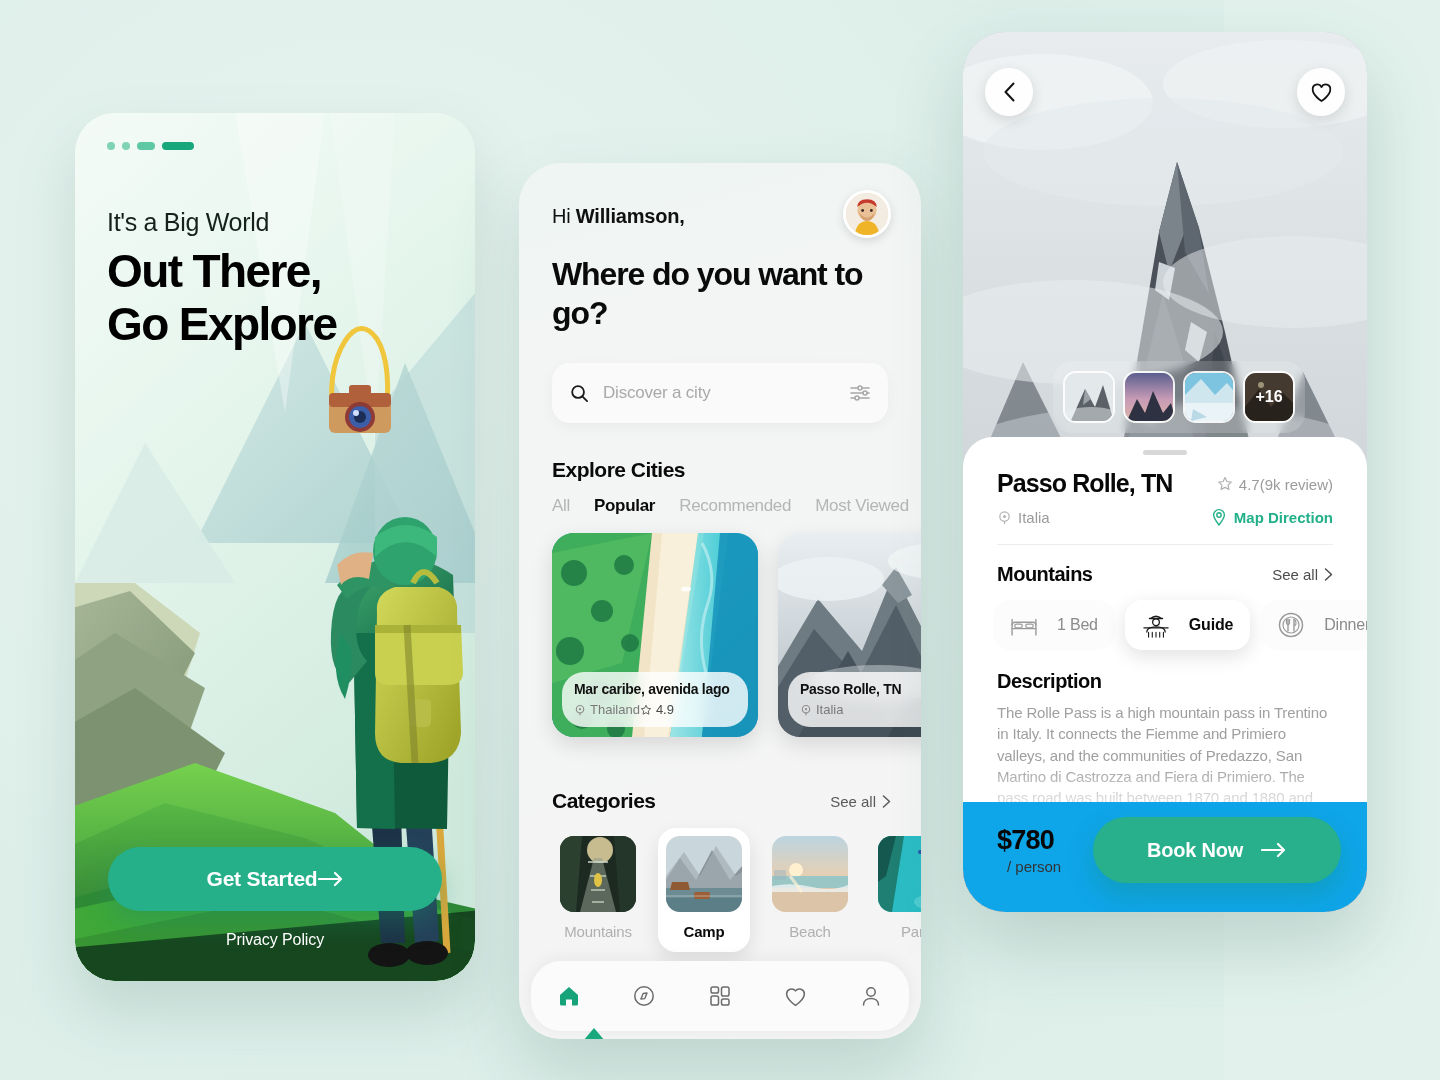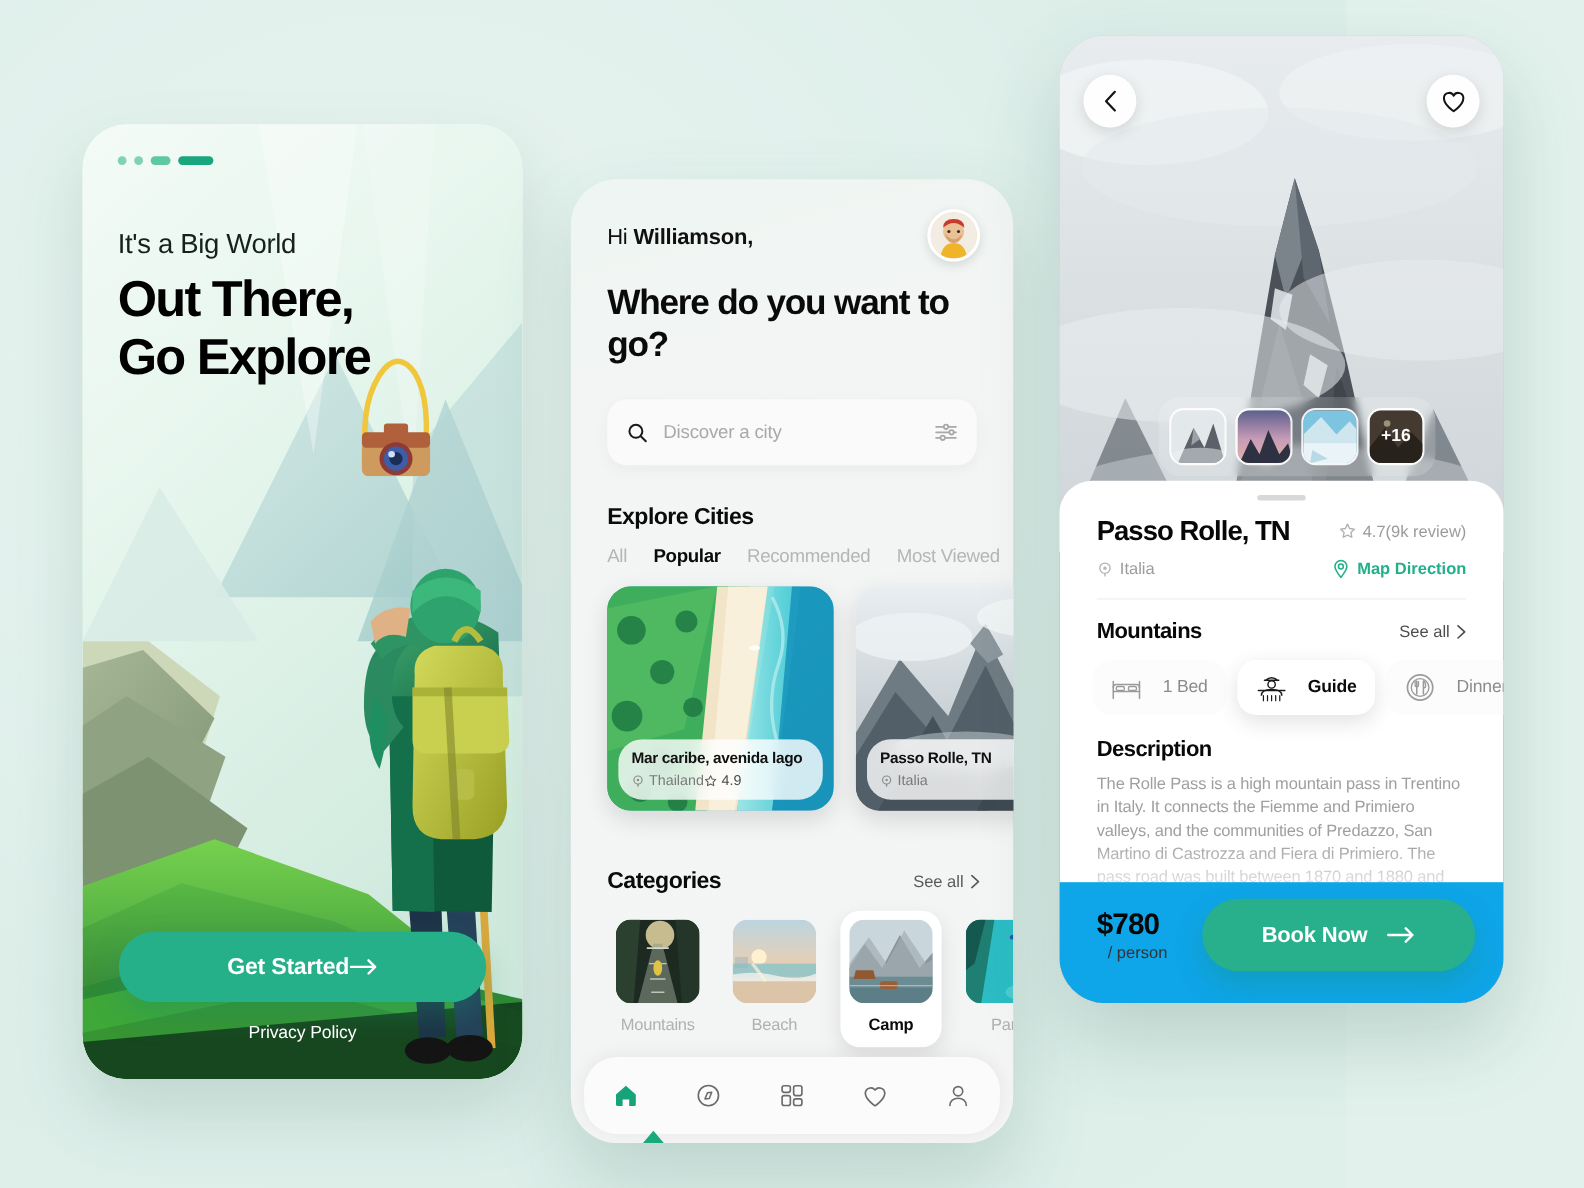--- a/index.html
+++ b/index.html
@@ -431,20 +431,35 @@
             <path d="M54 0 L76 0 L76 76 L60 76Z" fill="#24362a"></path>
             <circle cx="40" cy="14" r="13" fill="#f2e0ac" opacity=".8"></circle>
             <path d="M20 76 L34 22 L42 22 L56 76Z" fill="#8e9a8b" opacity=".55"></path>
             <path d="M28 26 L48 26" stroke="#cfd8c9" stroke-width="1.6"></path>
             <path d="M30 40 L46 40M31 54 L45 54M32 66 L44 66" stroke="#bcc7b6" stroke-width="1.3"></path>
             <ellipse cx="38" cy="44" rx="4" ry="7" fill="#e0c344"></ellipse>
           </svg>
         </div>
         <div class="cn">Mountains</div>
       </div>
+      <div class="catcard on">
+        <div class="thumb">
+          <svg width="76" height="76" viewBox="0 0 76 76">
+            <rect width="76" height="76" fill="#c9d7dc"></rect>
+            <path d="M0 44 L14 22 L30 44 L46 14 L64 44 L76 30 L76 52 L0 52Z" fill="#8b949a"></path>
+            <path d="M0 40 L18 16 L34 40 L50 10 L70 40 L76 36 L76 52 L0 52Z" fill="#a2adb3" opacity=".7"></path>
+            <rect y="52" width="76" height="24" fill="#5c7e87"></rect>
+            <path d="M0 52 L76 52 L76 62 L0 62Z" fill="#78949b" opacity=".6"></path>
+            <path d="M6 46 L22 46 L24 54 L4 54Z" fill="#8f5a33"></path>
+            <rect x="28" y="56" width="16" height="7" rx="2" fill="#9c5f35"></rect>
+            <path d="M0 60 L76 60" stroke="#dfe9ec" stroke-width="1" opacity=".5"></path>
+          </svg>
+        </div>
+        <div class="cn">Camp</div>
+      </div>
       <div class="catcard">
         <div class="thumb">
           <svg width="76" height="76" viewBox="0 0 76 76">
             <defs>
                 <linearGradient id="bsun" x1="0" y1="0" x2="0" y2="1">
               <stop offset="0" stop-color="#bcd4e0"></stop>
                   <stop offset="0.6" stop-color="#eccfae"></stop>
                   <stop offset="1" stop-color="#e8d7c0"></stop>
             </linearGradient>
               </defs>
@@ -452,35 +467,20 @@
             <circle cx="24" cy="34" r="7" fill="#fff0d0"></circle>
             <rect y="40" width="76" height="16" fill="#8cc6c9" opacity=".85"></rect>
             <rect y="52" width="76" height="24" fill="#dcc4a8"></rect>
             <path d="M0 50 Q20 46 40 51 T76 49 L76 56 L0 56Z" fill="#eef3f1" opacity=".8"></path>
             <path d="M18 40 L30 56" stroke="#fff3d8" stroke-width="3" opacity=".7"></path>
             <rect x="2" y="34" width="12" height="10" fill="#9ab4c0" opacity=".5"></rect>
           </svg>
         </div>
         <div class="cn">Beach</div>
       </div>
-      <div class="catcard on">
-        <div class="thumb">
-          <svg width="76" height="76" viewBox="0 0 76 76">
-            <rect width="76" height="76" fill="#c9d7dc"></rect>
-            <path d="M0 44 L14 22 L30 44 L46 14 L64 44 L76 30 L76 52 L0 52Z" fill="#8b949a"></path>
-            <path d="M0 40 L18 16 L34 40 L50 10 L70 40 L76 36 L76 52 L0 52Z" fill="#a2adb3" opacity=".7"></path>
-            <rect y="52" width="76" height="24" fill="#5c7e87"></rect>
-            <path d="M0 52 L76 52 L76 62 L0 62Z" fill="#78949b" opacity=".6"></path>
-            <path d="M6 46 L22 46 L24 54 L4 54Z" fill="#8f5a33"></path>
-            <rect x="28" y="56" width="16" height="7" rx="2" fill="#9c5f35"></rect>
-            <path d="M0 60 L76 60" stroke="#dfe9ec" stroke-width="1" opacity=".5"></path>
-          </svg>
-        </div>
-        <div class="cn">Camp</div>
-      </div>
       <div class="catcard">
         <div class="thumb">
           <svg width="76" height="76" viewBox="0 0 76 76">
             <rect width="76" height="76" fill="#2bbcc4"></rect>
             <path d="M0 0 L26 0 L14 76 L0 76Z" fill="#1f7f72"></path>
             <path d="M0 0 L18 0 L8 40 L0 46Z" fill="#15584f"></path>
             <rect x="40" y="14" width="9" height="4" rx="2" fill="#2359a8"></rect>
             <rect x="54" y="28" width="9" height="4" rx="2" fill="#e4e9ec"></rect>
             <rect x="46" y="44" width="9" height="4" rx="2" fill="#dfc232"></rect>
             <rect x="60" y="54" width="8" height="3.5" rx="2" fill="#e4e9ec"></rect>

